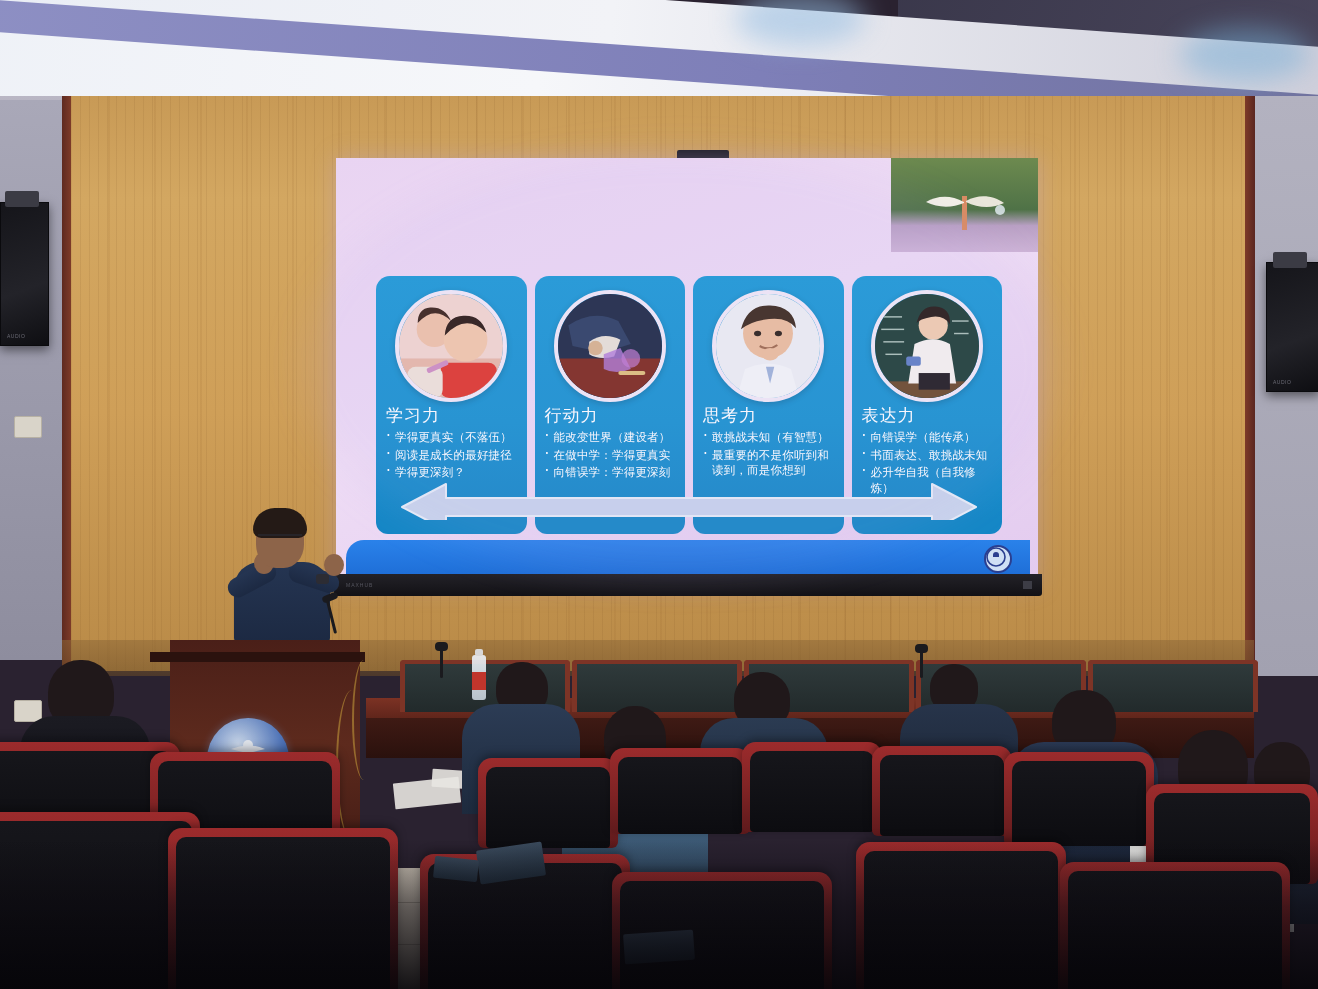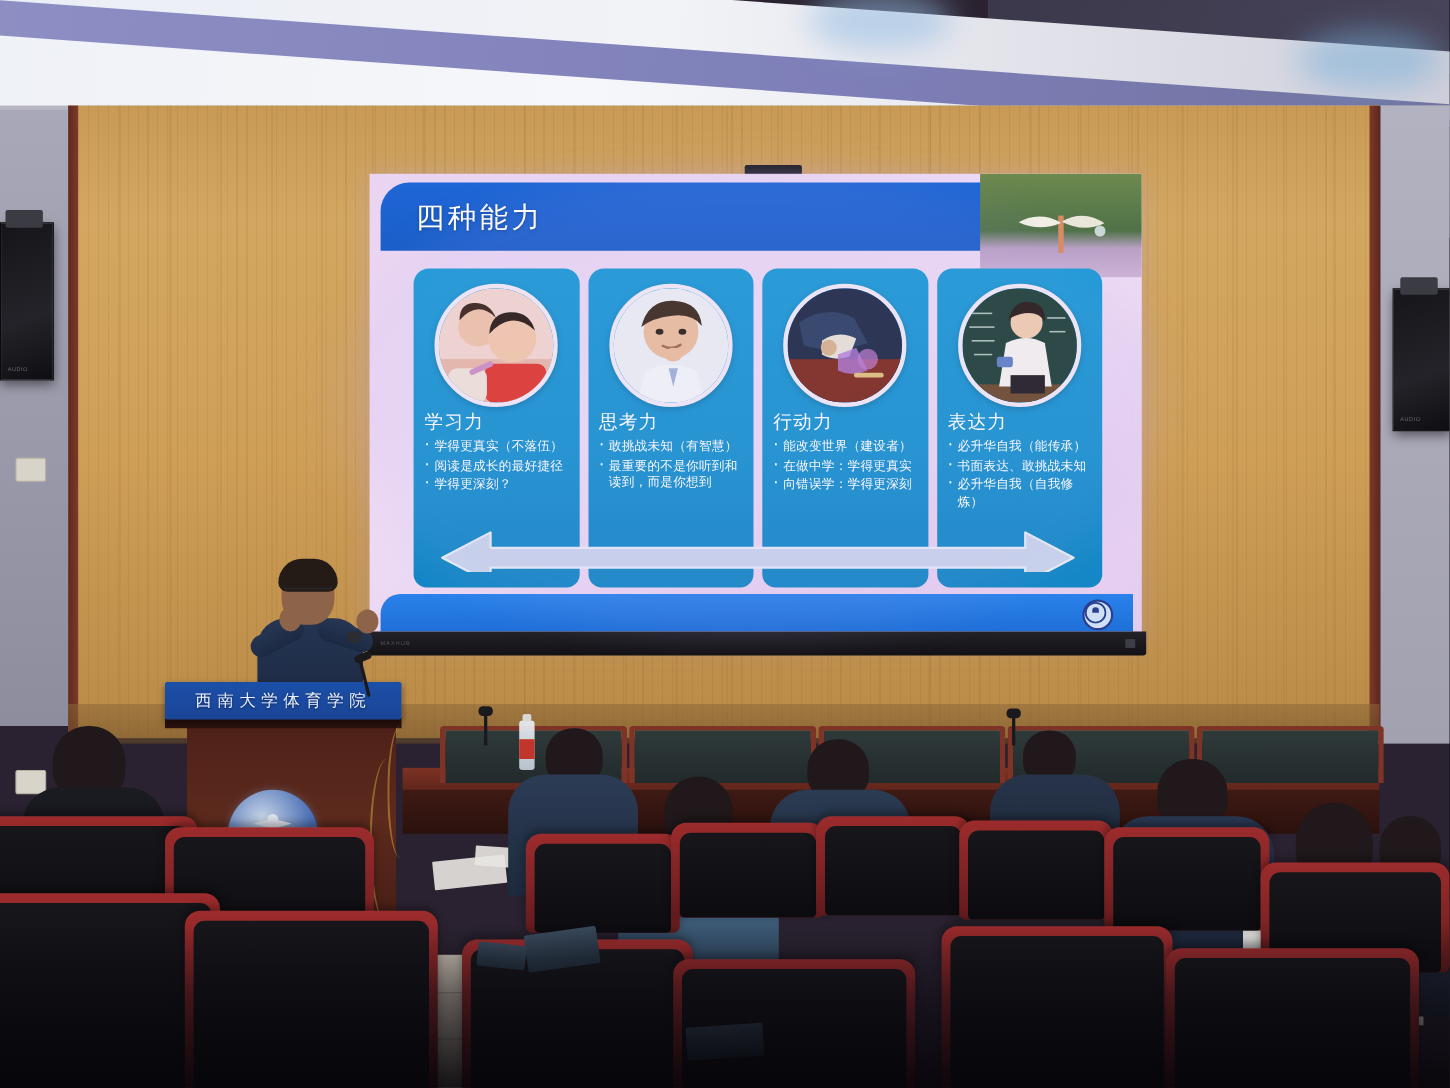--- a/index.html
+++ b/index.html
@@ -58,21 +58,21 @@
 
   .slide-header{position:absolute;left:10px;top:8px;width:684px;height:62px;
      background:linear-gradient(180deg,#1f66d6,#1a5ec9);border-radius:26px 0 0 0;}
   .slide-title{position:absolute;left:32px;top:14px;font-size:26px;color:#fff;letter-spacing:3px;
      font-family:"DejaVu Sans","Liberation Sans",sans-serif;text-shadow:0 1px 3px rgba(0,0,0,.3);}
   .header-photo{position:absolute;right:0;top:0;width:147px;height:94px;overflow:hidden;
      background:linear-gradient(180deg,#6d8a4f,#4f7247 55%,#b9a0c4 72%,#cdb3d6);}
   .hp-sprout{position:absolute;left:50%;top:30%;transform:translateX(-50%);}
 
   .cards{position:absolute;left:40px;top:86px;width:626px;height:276px;display:flex;gap:8px;}
-  .card{flex:1;background:linear-gradient(180deg,#1b9ad6,#1892d0 60%,#1587c6);border-radius:14px 14px 0 0;position:relative;}
+  .card{flex:1;background:linear-gradient(180deg,#1b9ad6,#1892d0 60%,#1587c6);border-radius:14px 14px 0 0;position:relative;margin-top:32px;}
   .avatar{position:absolute;left:50%;top:14px;transform:translateX(-50%);
      width:104px;height:104px;border-radius:50%;border:4px solid #f2eaf7;overflow:hidden;
      box-shadow:0 2px 6px rgba(0,0,0,.18);}
   .card-title{position:absolute;left:10px;top:128px;font-size:17px;color:#fff;letter-spacing:1px;
      font-family:"DejaVu Sans","Liberation Sans",sans-serif;}
   .bullets{position:absolute;left:8px;top:154px;right:6px;margin:0;padding:0;list-style:none;}
   .bullets li{font-size:11.5px;line-height:15.5px;color:#fff;margin-bottom:2px;position:relative;padding-left:11px;
      font-family:"DejaVu Sans","Liberation Sans",sans-serif;letter-spacing:.2px;}
   .bullets li:before{content:"\00B7";position:absolute;left:2px;top:-1px;font-size:15px;}
 
@@ -185,23 +185,20 @@
     <div class="spk-label">AUDIO</div>
   </div>
   <div class="outlet ol1"></div>
   <div class="outlet ol2"></div>
 
   <div class="camera"></div>
 
   <div class="tv">
     <div class="slide">
 
-      <div class="slide-header">
-        <div class="slide-title">四种能力</div>
-      </div>
 
       <div class="header-photo">
         <svg class="hp-sprout" width="86" height="46" viewBox="0 0 86 46">
           <rect x="40" y="10" width="5" height="34" fill="#d98b62"></rect>
           <path d="M42 16 C28 8 14 10 4 16 C16 22 30 22 42 17 Z" fill="#f2f0e6"></path>
           <path d="M44 15 C58 7 72 10 82 17 C70 23 56 22 44 16 Z" fill="#e9e6da"></path>
           <circle cx="78" cy="24" r="5" fill="#dfe9ef" opacity="0.85"></circle>
         </svg>
       </div>
 
@@ -225,56 +222,56 @@
           <ul class="bullets">
             <li>学得更真实（不落伍）</li>
             <li>阅读是成长的最好捷径</li>
             <li>学得更深刻？</li>
           </ul>
         </div>
 
         <div class="card">
           <div class="avatar">
             <svg width="100%" height="100%" viewBox="0 0 100 100" preserveAspectRatio="xMidYMid slice">
+              <rect width="100" height="100" fill="#1d2a44"></rect>
+              <rect y="62" width="100" height="38" fill="#7e2a1c"></rect>
+              <path d="M10 30 q24 -16 48 -4 l12 22 q-28 10 -56 2z" fill="#2c3f63"></path>
+              <path d="M30 46 q14 -10 30 -2 l-6 16 q-14 4 -24 -2z" fill="#e8e2d6"></path>
+              <path d="M44 58 l16 -6 l10 20 q-14 6 -26 0z" fill="#b07ad8" opacity="0.8"></path>
+              <circle cx="36" cy="52" r="7" fill="#d8b48d"></circle>
+              <rect x="58" y="74" width="26" height="4" rx="2" fill="#e0c07a"></rect>
+              <circle cx="70" cy="62" r="9" fill="#c27ad2" opacity="0.7"></circle>
+            </svg>
+          </div>
+          <div class="card-title">行动力</div>
+          <ul class="bullets">
+            <li>能改变世界（建设者）</li>
+            <li>在做中学：学得更真实</li>
+            <li>向错误学：学得更深刻</li>
+          </ul>
+        </div>
+
+        <div class="card">
+          <div class="avatar">
+            <svg width="100%" height="100%" viewBox="0 0 100 100" preserveAspectRatio="xMidYMid slice">
               <rect width="100" height="100" fill="#eef0f3"></rect>
               <circle cx="50" cy="38" r="24" fill="#edbf9c"></circle>
               <path d="M24 34 q6 -24 28 -23 q23 1 25 22 q-8 -11 -26 -9 q-18 2 -27 10z" fill="#3c2a1c"></path>
               <ellipse cx="40" cy="38" rx="3.4" ry="2.6" fill="#2b2118"></ellipse>
               <ellipse cx="60" cy="38" rx="3.4" ry="2.6" fill="#2b2118"></ellipse>
               <path d="M42 50 q9 5 17 -1" stroke="#9e6a4c" stroke-width="2" fill="none"></path>
               <path d="M28 72 q22 -10 44 0 l8 28 h-60z" fill="#f4f6f8"></path>
               <path d="M48 70 l4 16 l4 -16z" fill="#9fb4d8"></path>
               <ellipse cx="52" cy="58" rx="8" ry="6" fill="#edbf9c"></ellipse>
             </svg>
           </div>
           <div class="card-title">思考力</div>
           <ul class="bullets">
             <li>敢挑战未知（有智慧）</li>
             <li>最重要的不是你听到和读到，而是你想到</li>
-          </ul>
-        </div>
-
-        <div class="card">
-          <div class="avatar">
-            <svg width="100%" height="100%" viewBox="0 0 100 100" preserveAspectRatio="xMidYMid slice">
-              <rect width="100" height="100" fill="#1d2a44"></rect>
-              <rect y="62" width="100" height="38" fill="#7e2a1c"></rect>
-              <path d="M10 30 q24 -16 48 -4 l12 22 q-28 10 -56 2z" fill="#2c3f63"></path>
-              <path d="M30 46 q14 -10 30 -2 l-6 16 q-14 4 -24 -2z" fill="#e8e2d6"></path>
-              <path d="M44 58 l16 -6 l10 20 q-14 6 -26 0z" fill="#b07ad8" opacity="0.8"></path>
-              <circle cx="36" cy="52" r="7" fill="#d8b48d"></circle>
-              <rect x="58" y="74" width="26" height="4" rx="2" fill="#e0c07a"></rect>
-              <circle cx="70" cy="62" r="9" fill="#c27ad2" opacity="0.7"></circle>
-            </svg>
-          </div>
-          <div class="card-title">行动力</div>
-          <ul class="bullets">
-            <li>能改变世界（建设者）</li>
-            <li>在做中学：学得更真实</li>
-            <li>向错误学：学得更深刻</li>
           </ul>
         </div>
 
         <div class="card">
           <div class="avatar">
             <svg width="100%" height="100%" viewBox="0 0 100 100" preserveAspectRatio="xMidYMid slice">
               <rect width="100" height="100" fill="#1d3f36"></rect>
               <g stroke="#cfe3d8" stroke-width="1.4" opacity="0.8" fill="none">
                 <path d="M8 22 h18"></path>
                   <path d="M6 34 h22"></path>
@@ -286,21 +283,21 @@
               <rect y="84" width="100" height="16" fill="#6b4a2a"></rect>
               <circle cx="56" cy="30" r="14" fill="#f2cdae"></circle>
               <path d="M40 28 q4 -17 18 -16 q15 1 14 17 q-6 -9 -18 -7 q-11 2 -14 6z" fill="#251a15"></path>
               <path d="M38 48 q18 -9 34 0 l6 38 h-46z" fill="#f7f3ef"></path>
               <rect x="42" y="76" width="30" height="16" fill="#201c20"></rect>
               <rect x="30" y="60" width="14" height="9" rx="2" fill="#5f7fc4"></rect>
             </svg>
           </div>
           <div class="card-title">表达力</div>
           <ul class="bullets">
-            <li>必升华自我（能传承）</li>
+            <li>向错误学（能传承）</li>
             <li>书面表达、敢挑战未知</li>
             <li>必升华自我（自我修炼）</li>
           </ul>
         </div>
       </div>
 
       <div class="arrow-wrap">
         <svg width="626" height="58" viewBox="0 0 626 58">
           <path d="M26 29 L70 6 L70 20 L556 20 L556 6 L600 29 L556 52 L556 38 L70 38 L70 52 Z" fill="#c9d4ec" stroke="#e6ecf7" stroke-width="2" stroke-linejoin="round"></path>
         </svg>
@@ -336,23 +333,20 @@
     <div class="hand hand-l"></div>
     <div class="hand hand-r"></div>
     <div class="watch"></div>
     <div class="head"></div>
     <div class="hair"></div>
     <div class="glasses"></div>
   </div>
 
   <div class="podium-body"></div>
   <div class="podium-ledge"></div>
-  <div class="podium-top">
-    <div class="podium-text">西南大学体育学院</div>
-  </div>
   <div class="emblem">
     <svg class="emblem-fig" width="54" height="54" viewBox="0 0 54 54">
       <circle cx="27" cy="14" r="5" fill="#eaf2fb"></circle>
       <path d="M10 18 q17 -7 34 0 q-15 4 -17 4 q-2 0 -17 -4z" fill="#eaf2fb"></path>
       <path d="M24 20 h6 l3 16 h-12z" fill="#eaf2fb"></path>
       <path d="M8 44 q16 -12 38 -8 q-18 10 -38 8z" fill="#dce9f8"></path>
       <path d="M10 48 q16 -9 34 -5" stroke="#cfe0f5" stroke-width="1.5" fill="none"></path>
     </svg>
   </div>
 

